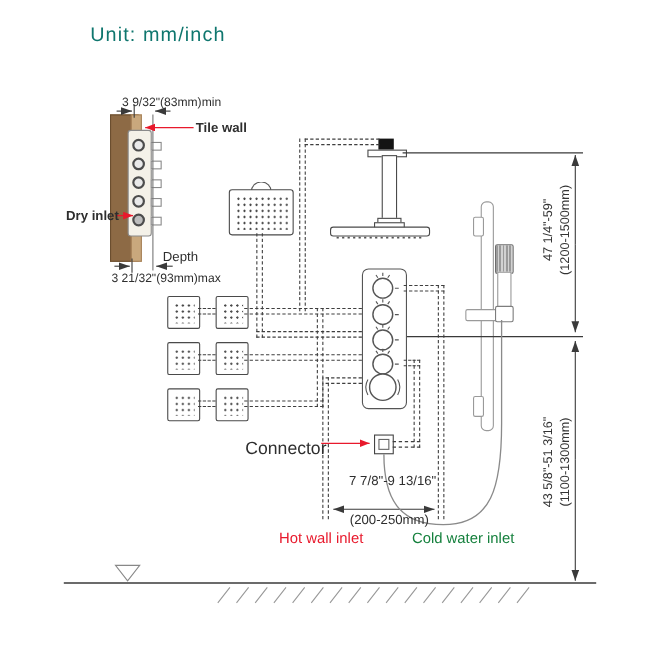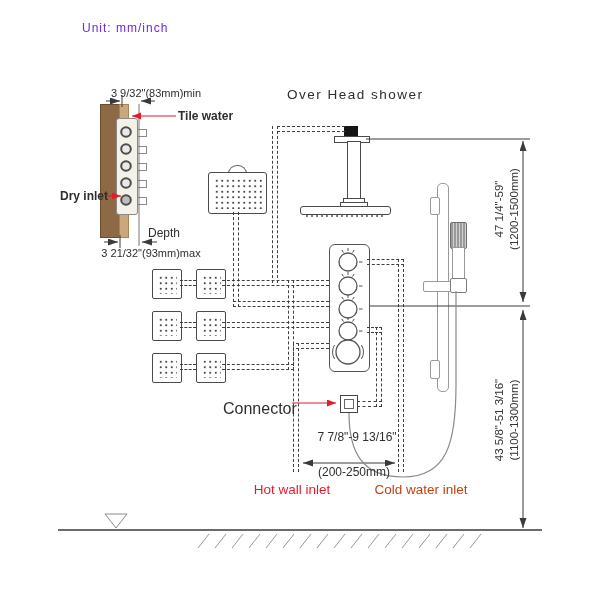--- a/index.html
+++ b/index.html
@@ -153,37 +153,36 @@
 
     <g stroke="#4c4c4c" stroke-width="2" fill="#e9e9e9">
       <circle cx="126" cy="132" r="4.8"></circle>
       <circle cx="126" cy="149" r="4.8"></circle>
       <circle cx="126" cy="166" r="4.8"></circle>
       <circle cx="126" cy="183" r="4.8"></circle>
       <circle cx="126" cy="200" r="4.8" fill="#bdbdbd"></circle>
     </g>
   </svg>
 
-  <div class="lbl" style="left:82px;top:21px;font-size:12px;letter-spacing:1px;color:#6d28d9;">Unit: mm/inch</div>
+  <div class="lbl" style="left:82px;top:21px;font-size:18px;letter-spacing:1px;color:#0f766e;">Unit: mm/inch</div>
 
   <div class="lbl ctr" style="left:156px;top:87px;font-size:11px;">3 9/32"(83mm)min</div>
-  <div class="lbl" style="left:178px;top:109px;font-size:12px;font-weight:bold;">Tile water</div>
+  <div class="lbl" style="left:178px;top:109px;font-size:12px;font-weight:bold;">Tile wall</div>
   <div class="lbl" style="left:60px;top:189px;font-size:12px;font-weight:bold;">Dry inlet</div>
   <div class="lbl" style="left:148px;top:226px;font-size:12px;">Depth</div>
   <div class="lbl ctr" style="left:151px;top:247px;font-size:11px;">3 21/32"(93mm)max</div>
 
-  <div class="lbl" style="left:287px;top:87px;font-size:13.5px;letter-spacing:1.5px;">Over Head shower</div>
 
   <div class="lbl" style="left:223px;top:400px;font-size:16px;">Connector</div>
 
   <div class="lbl ctr" style="left:357px;top:430px;font-size:12px;">7 7/8"-9 13/16"</div>
   <div class="lbl ctr" style="left:354px;top:465px;font-size:12px;">(200-250mm)</div>
 
   <div class="lbl ctr" style="left:292px;top:482px;font-size:13.5px;color:#e8192c;">Hot wall inlet</div>
-  <div class="lbl ctr" style="left:421px;top:482px;font-size:13.5px;color:#c2410c;">Cold water inlet</div>
+  <div class="lbl ctr" style="left:421px;top:482px;font-size:13.5px;color:#15803d;">Cold water inlet</div>
 
 
   <div class="rot" style="left:507px;top:209px;">
     <div>47 1/4"-59"</div>
     <div>(1200-1500mm)</div>
   </div>
   <div class="rot" style="left:507px;top:420px;">
     <div>43 5/8"-51 3/16"</div>
     <div>(1100-1300mm)</div>
   </div>

